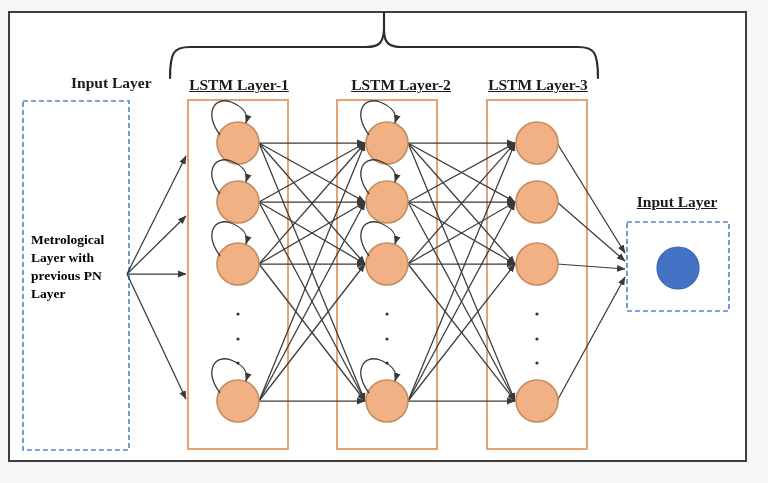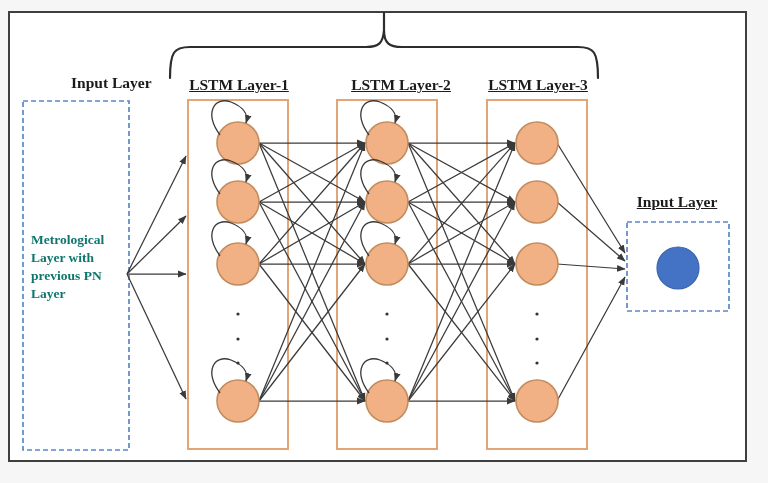--- a/index.html
+++ b/index.html
@@ -12,21 +12,21 @@
     position:absolute;left:8px;top:11px;width:735px;height:447px;
     border:2px solid #3f3f3f;background:#ffffff;
   }
   #net{position:absolute;left:0;top:0;z-index:1;}
   .label{
     position:absolute;z-index:2;color:#1b1b1b;font-weight:700;
     font-size:15.5px;white-space:nowrap;
   }
   .centered{transform:translateX(-50%);text-decoration:underline;}
   #input-text{
-    position:absolute;left:31px;top:231px;z-index:2;color:#0f766e;
+    position:absolute;left:31px;top:231px;z-index:2;color:#000000;
     font-weight:700;font-size:13.5px;line-height:18px;white-space:nowrap;
   }
 </style>
 </head>
 <body>
 
 <div id="frame"></div>
 
 <div class="label" style="left:71px;top:74px;">Input Layer</div>
 <div class="label centered" style="left:239px;top:76px;">LSTM Layer-1</div>

